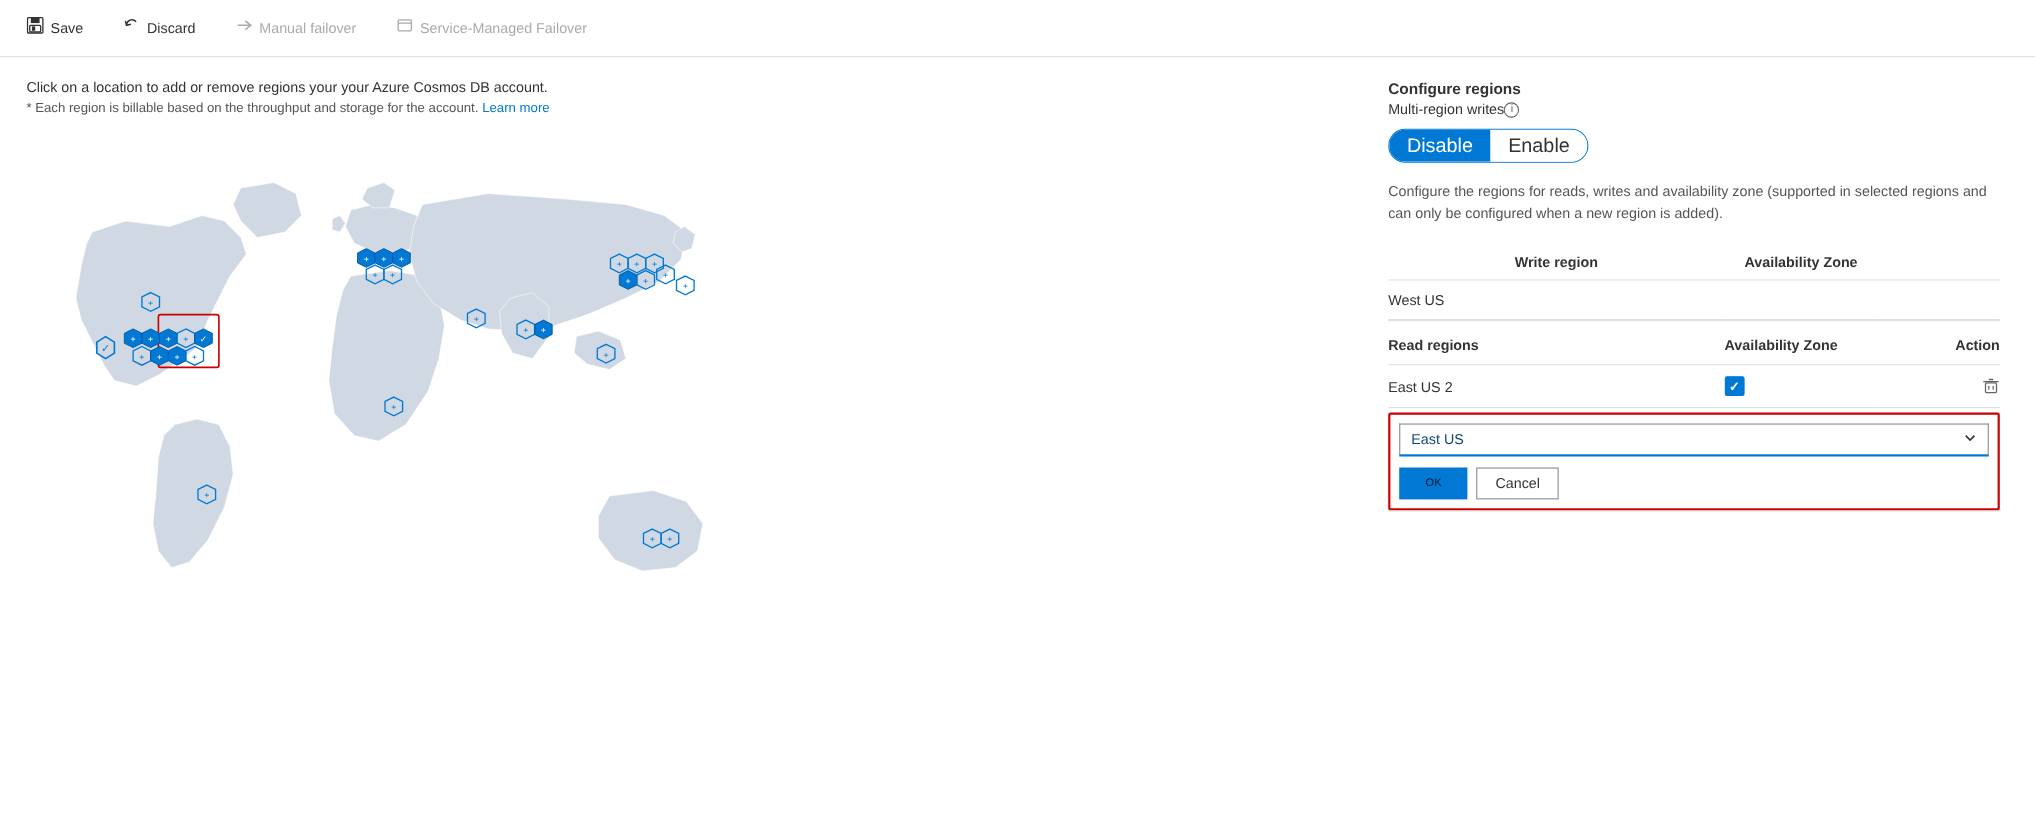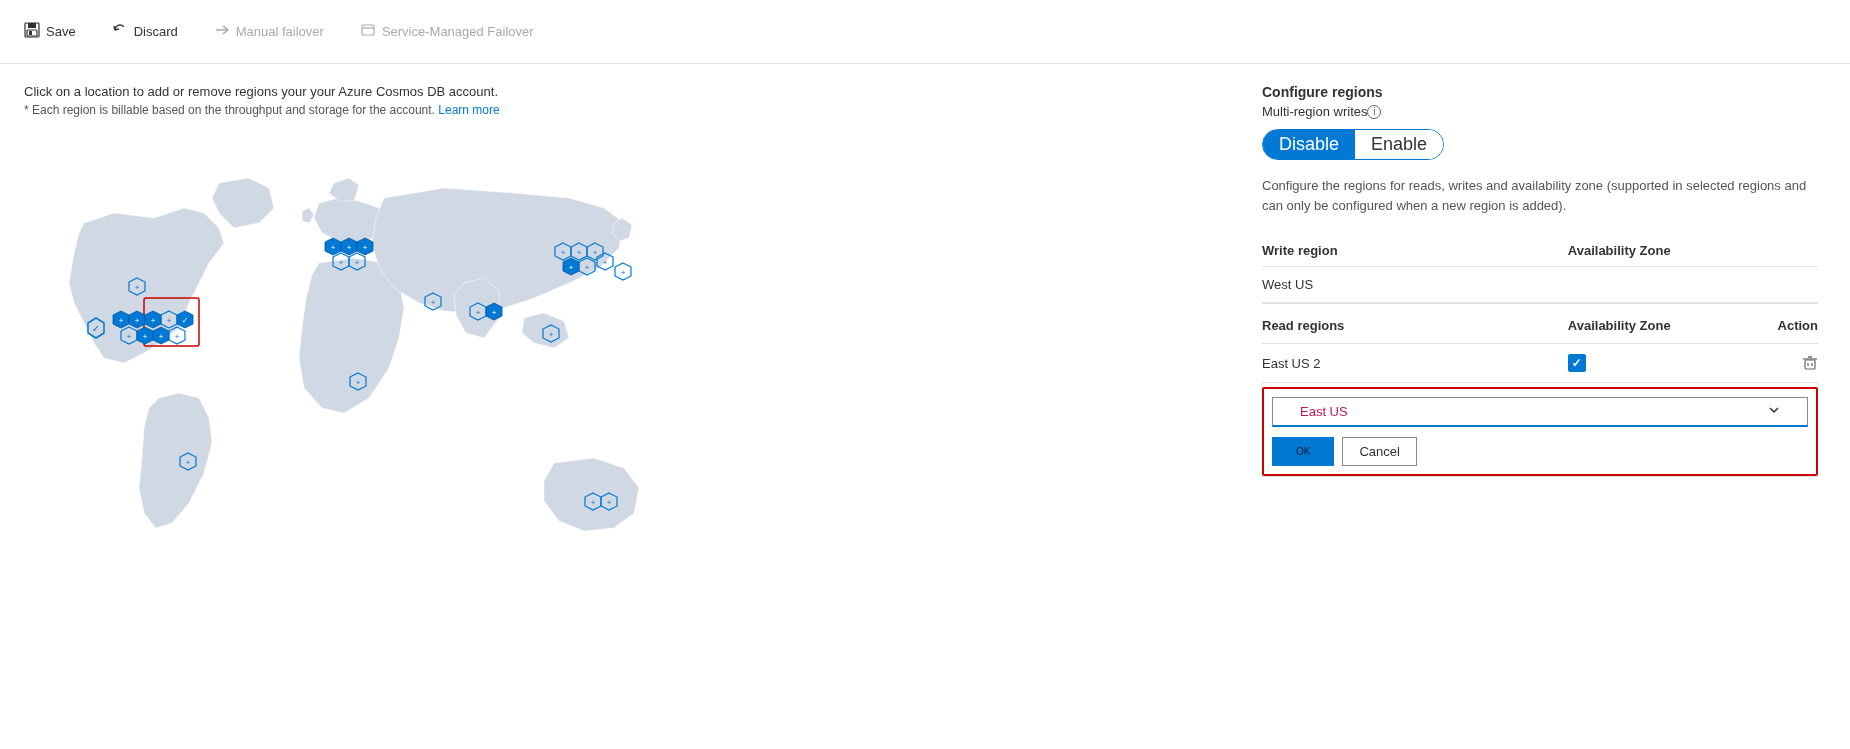--- a/index.html
+++ b/index.html
@@ -13,21 +13,21 @@
       overflow: hidden;
     }
 
     
     .toolbar {
       display: flex;
       align-items: center;
       padding: 8px 16px;
       border-bottom: 1px solid #e0e0e0;
       gap: 20px;
-      height: 64px;
+      height: 52px;
     }
     .toolbar-btn {
       display: flex;
       align-items: center;
       gap: 6px;
       background: none;
       border: none;
       cursor: pointer;
       font-size: 13px;
       color: #333;
@@ -153,21 +153,21 @@
     
     .regions-table {
       width: 100%;
       border-collapse: collapse;
     }
 
     .regions-table th {
       font-size: 13px;
       font-weight: 600;
       color: #333;
-      text-align: left;
+      text-align: center;
       padding: 8px 0;
       border-bottom: 1px solid #e0e0e0;
     }
 
     .regions-table .col-region { width: 55%; }
     .regions-table .col-az { width: 25%; }
     .regions-table .col-action { width: 20%; text-align: right; }
 
     .regions-table td {
       padding: 10px 0;
@@ -221,25 +221,25 @@
       margin-top: 4px;
     }
 
     .region-dropdown {
       width: 100%;
       display: flex;
       align-items: center;
       justify-content: space-between;
       border: 1px solid #8a8a8a;
       border-bottom: 2px solid #0078d4;
-      padding: 6px 27px;
+      padding: 6px 10px;
       background: #fff;
       cursor: pointer;
       font-size: 13px;
-      color: #be185d;
+      color: #0c4a6e;
       margin-bottom: 10px;
     }
 
     .action-btns {
       display: flex;
       gap: 8px;
     }
 
     .btn-ok {
       padding: 6px 24px;

